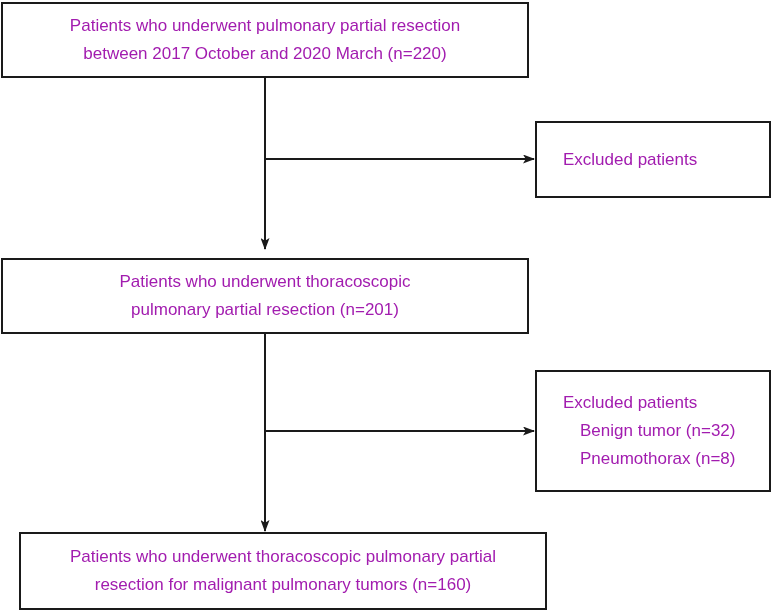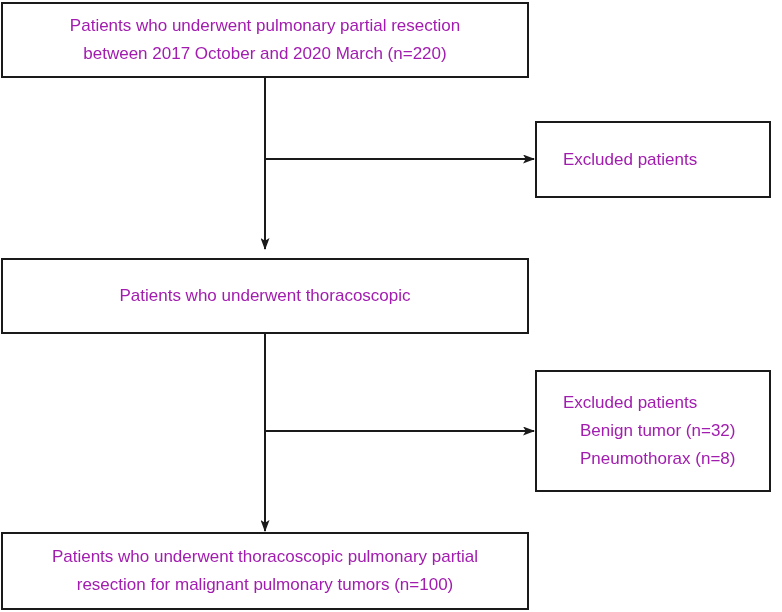--- a/index.html
+++ b/index.html
@@ -39,21 +39,21 @@
   .lefted .node-line {
     text-align: left;
   }
   .indent {
     padding-left: 17px;
   }
 
   
   #box-enrolled   { left: 1px;   top: 2px;   width: 528px; height: 76px; }
   #box-thoracoscopic { left: 1px; top: 250px; width: 528px; height: 76px; margin-top: 8px; }
-  #box-final      { left: 1px;   top: 532px; width: 528px; height: 78px; }
+  #box-final      { left: 19px;   top: 532px; width: 528px; height: 78px; }
 
   
   #box-excluded-1 { left: 535px; top: 121px; width: 236px; height: 77px; }
   #box-excluded-2 { left: 535px; top: 370px; width: 236px; height: 122px; }
 
   #connectors {
     position: absolute;
     left: 0;
     top: 0;
     width: 782px;
@@ -86,26 +86,27 @@
     <div class="node-line">Patients who underwent pulmonary partial resection</div>
     <div class="node-line">between 2017 October and 2020 March (n=220)</div>
   </div>
 
   <div class="node lefted" id="box-excluded-1">
     <div class="node-line">Excluded patients</div>
   </div>
 
   <div class="node centered" id="box-thoracoscopic">
     <div class="node-line">Patients who underwent thoracoscopic</div>
+    <div class="node-line">pulmonary partial resection (n=201)</div>
   </div>
 
   <div class="node lefted" id="box-excluded-2">
     <div class="node-line">Excluded patients</div>
     <div class="node-line indent">Benign tumor (n=32)</div>
     <div class="node-line indent">Pneumothorax (n=8)</div>
   </div>
 
   <div class="node centered" id="box-final">
     <div class="node-line">Patients who underwent thoracoscopic pulmonary partial</div>
-    <div class="node-line">resection for malignant pulmonary tumors (n=100)</div>
+    <div class="node-line">resection for malignant pulmonary tumors (n=160)</div>
   </div>
 
 </div>
 
 </body></html>

